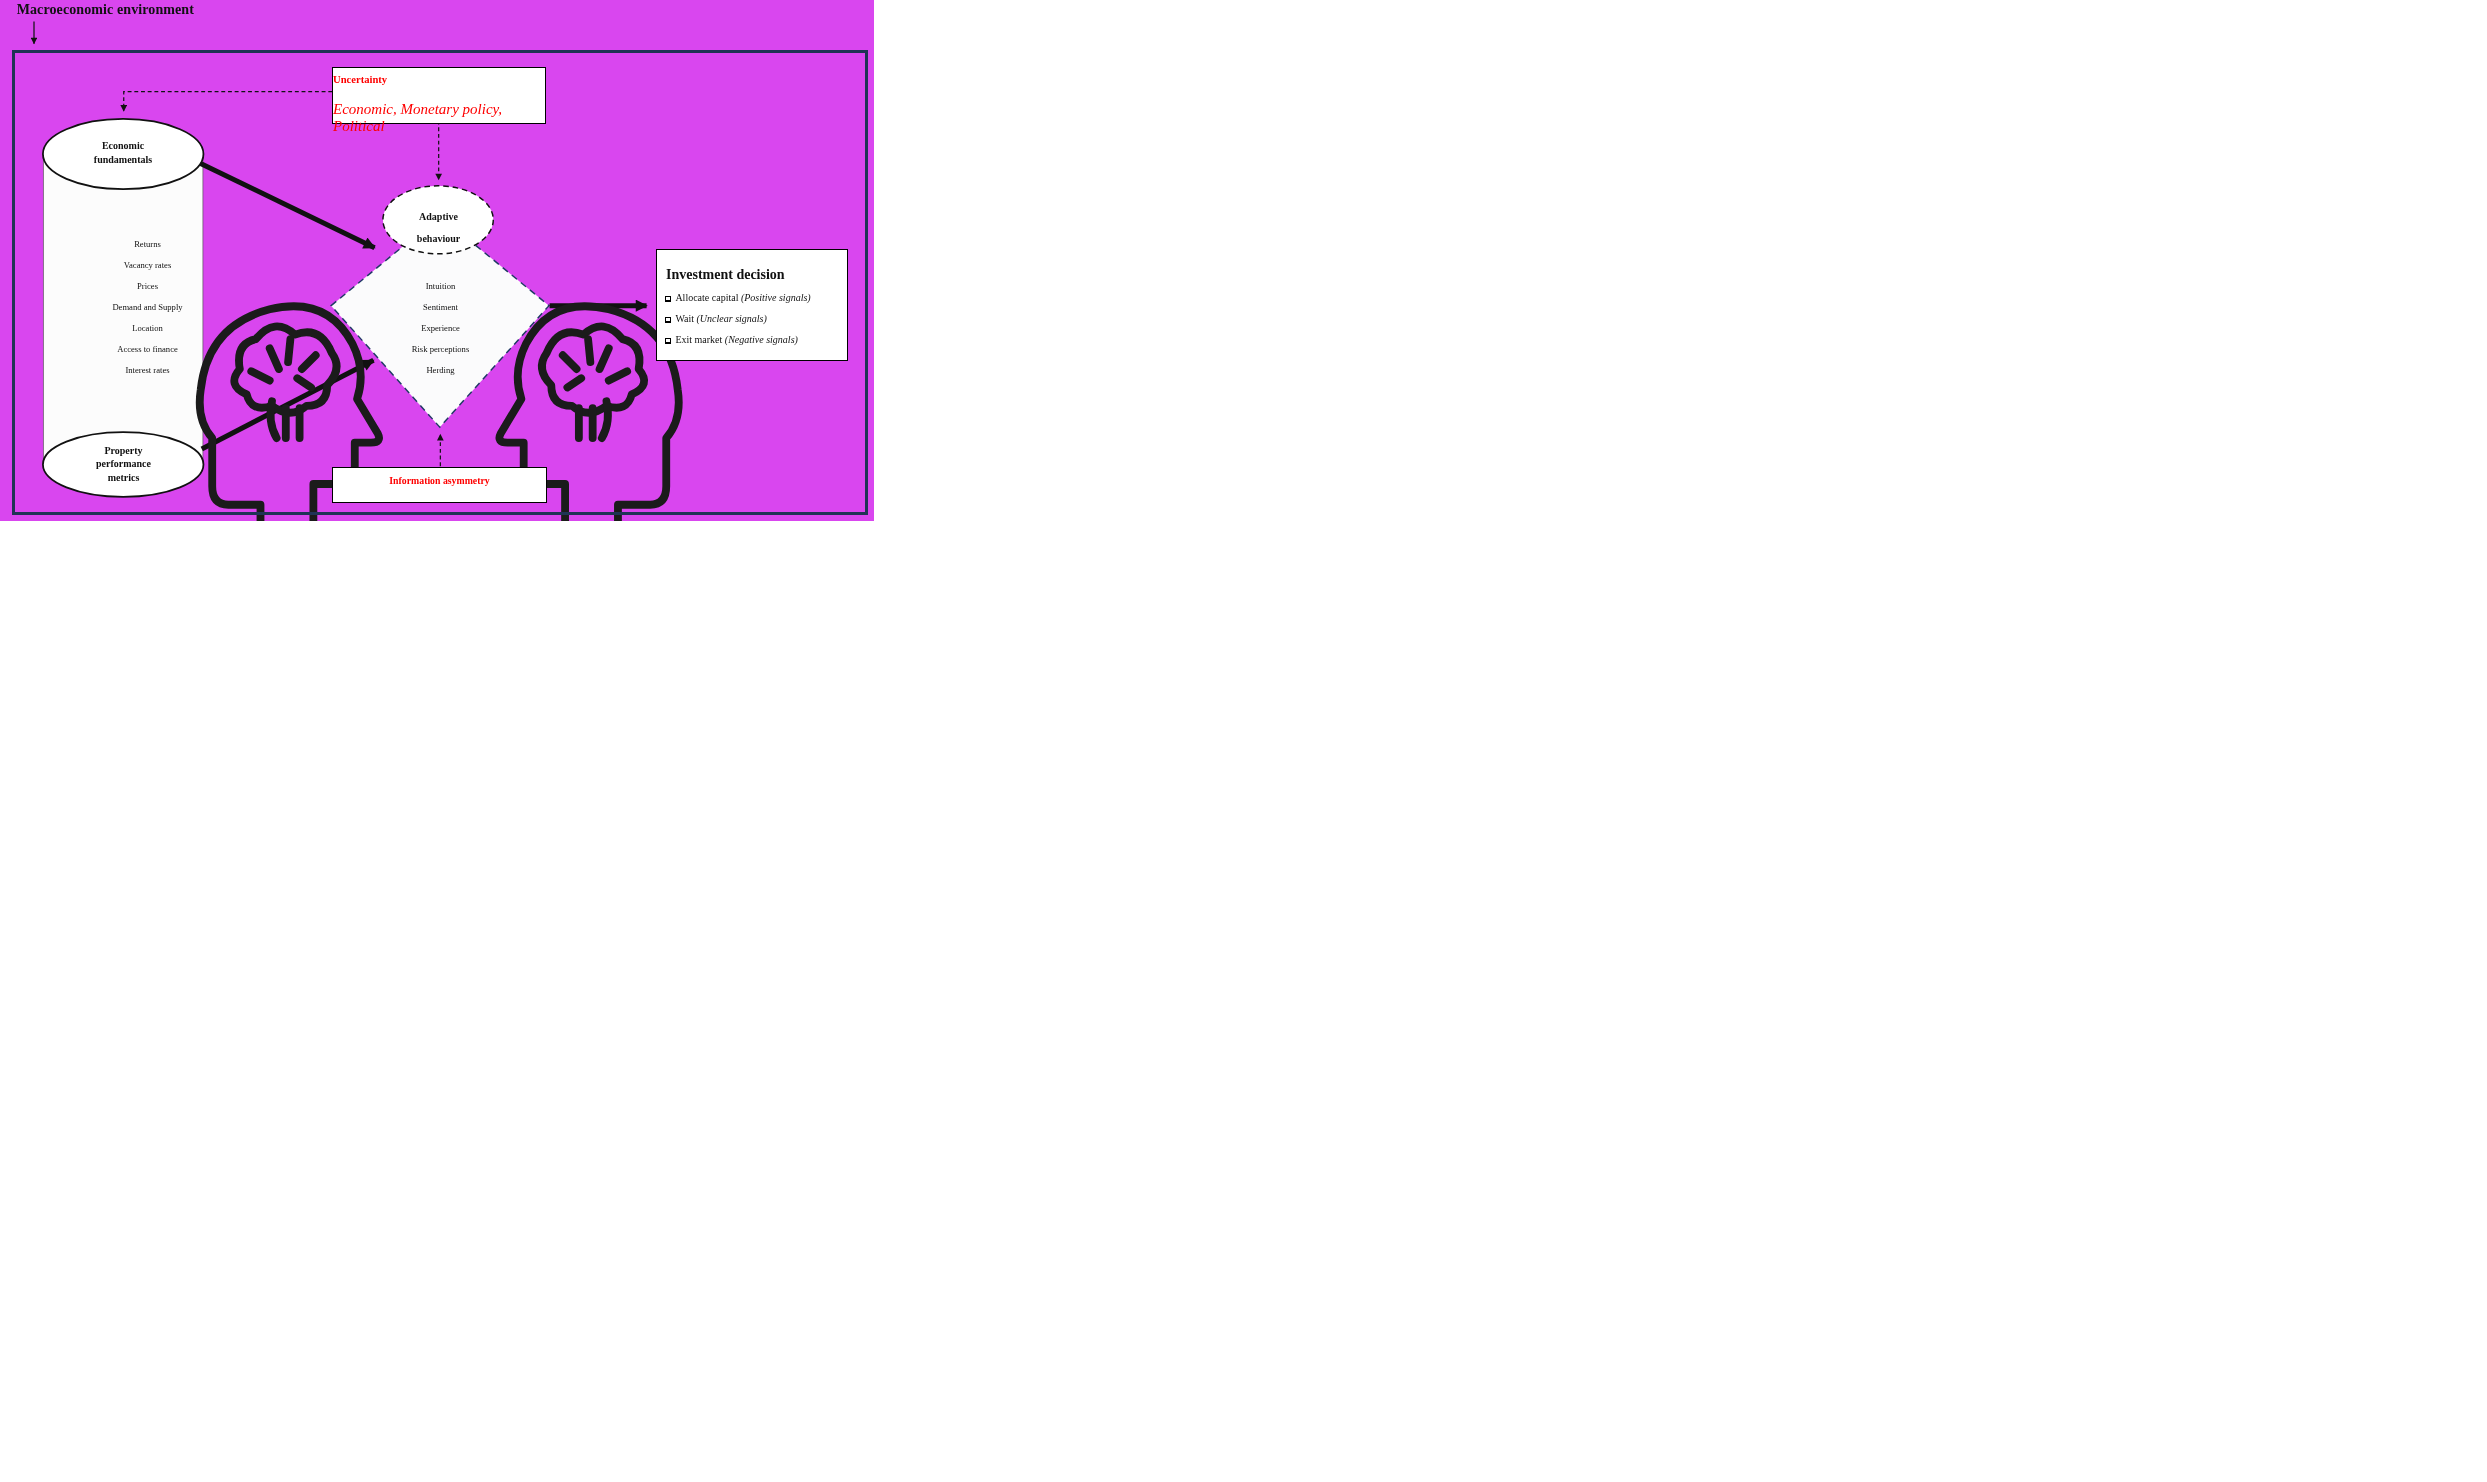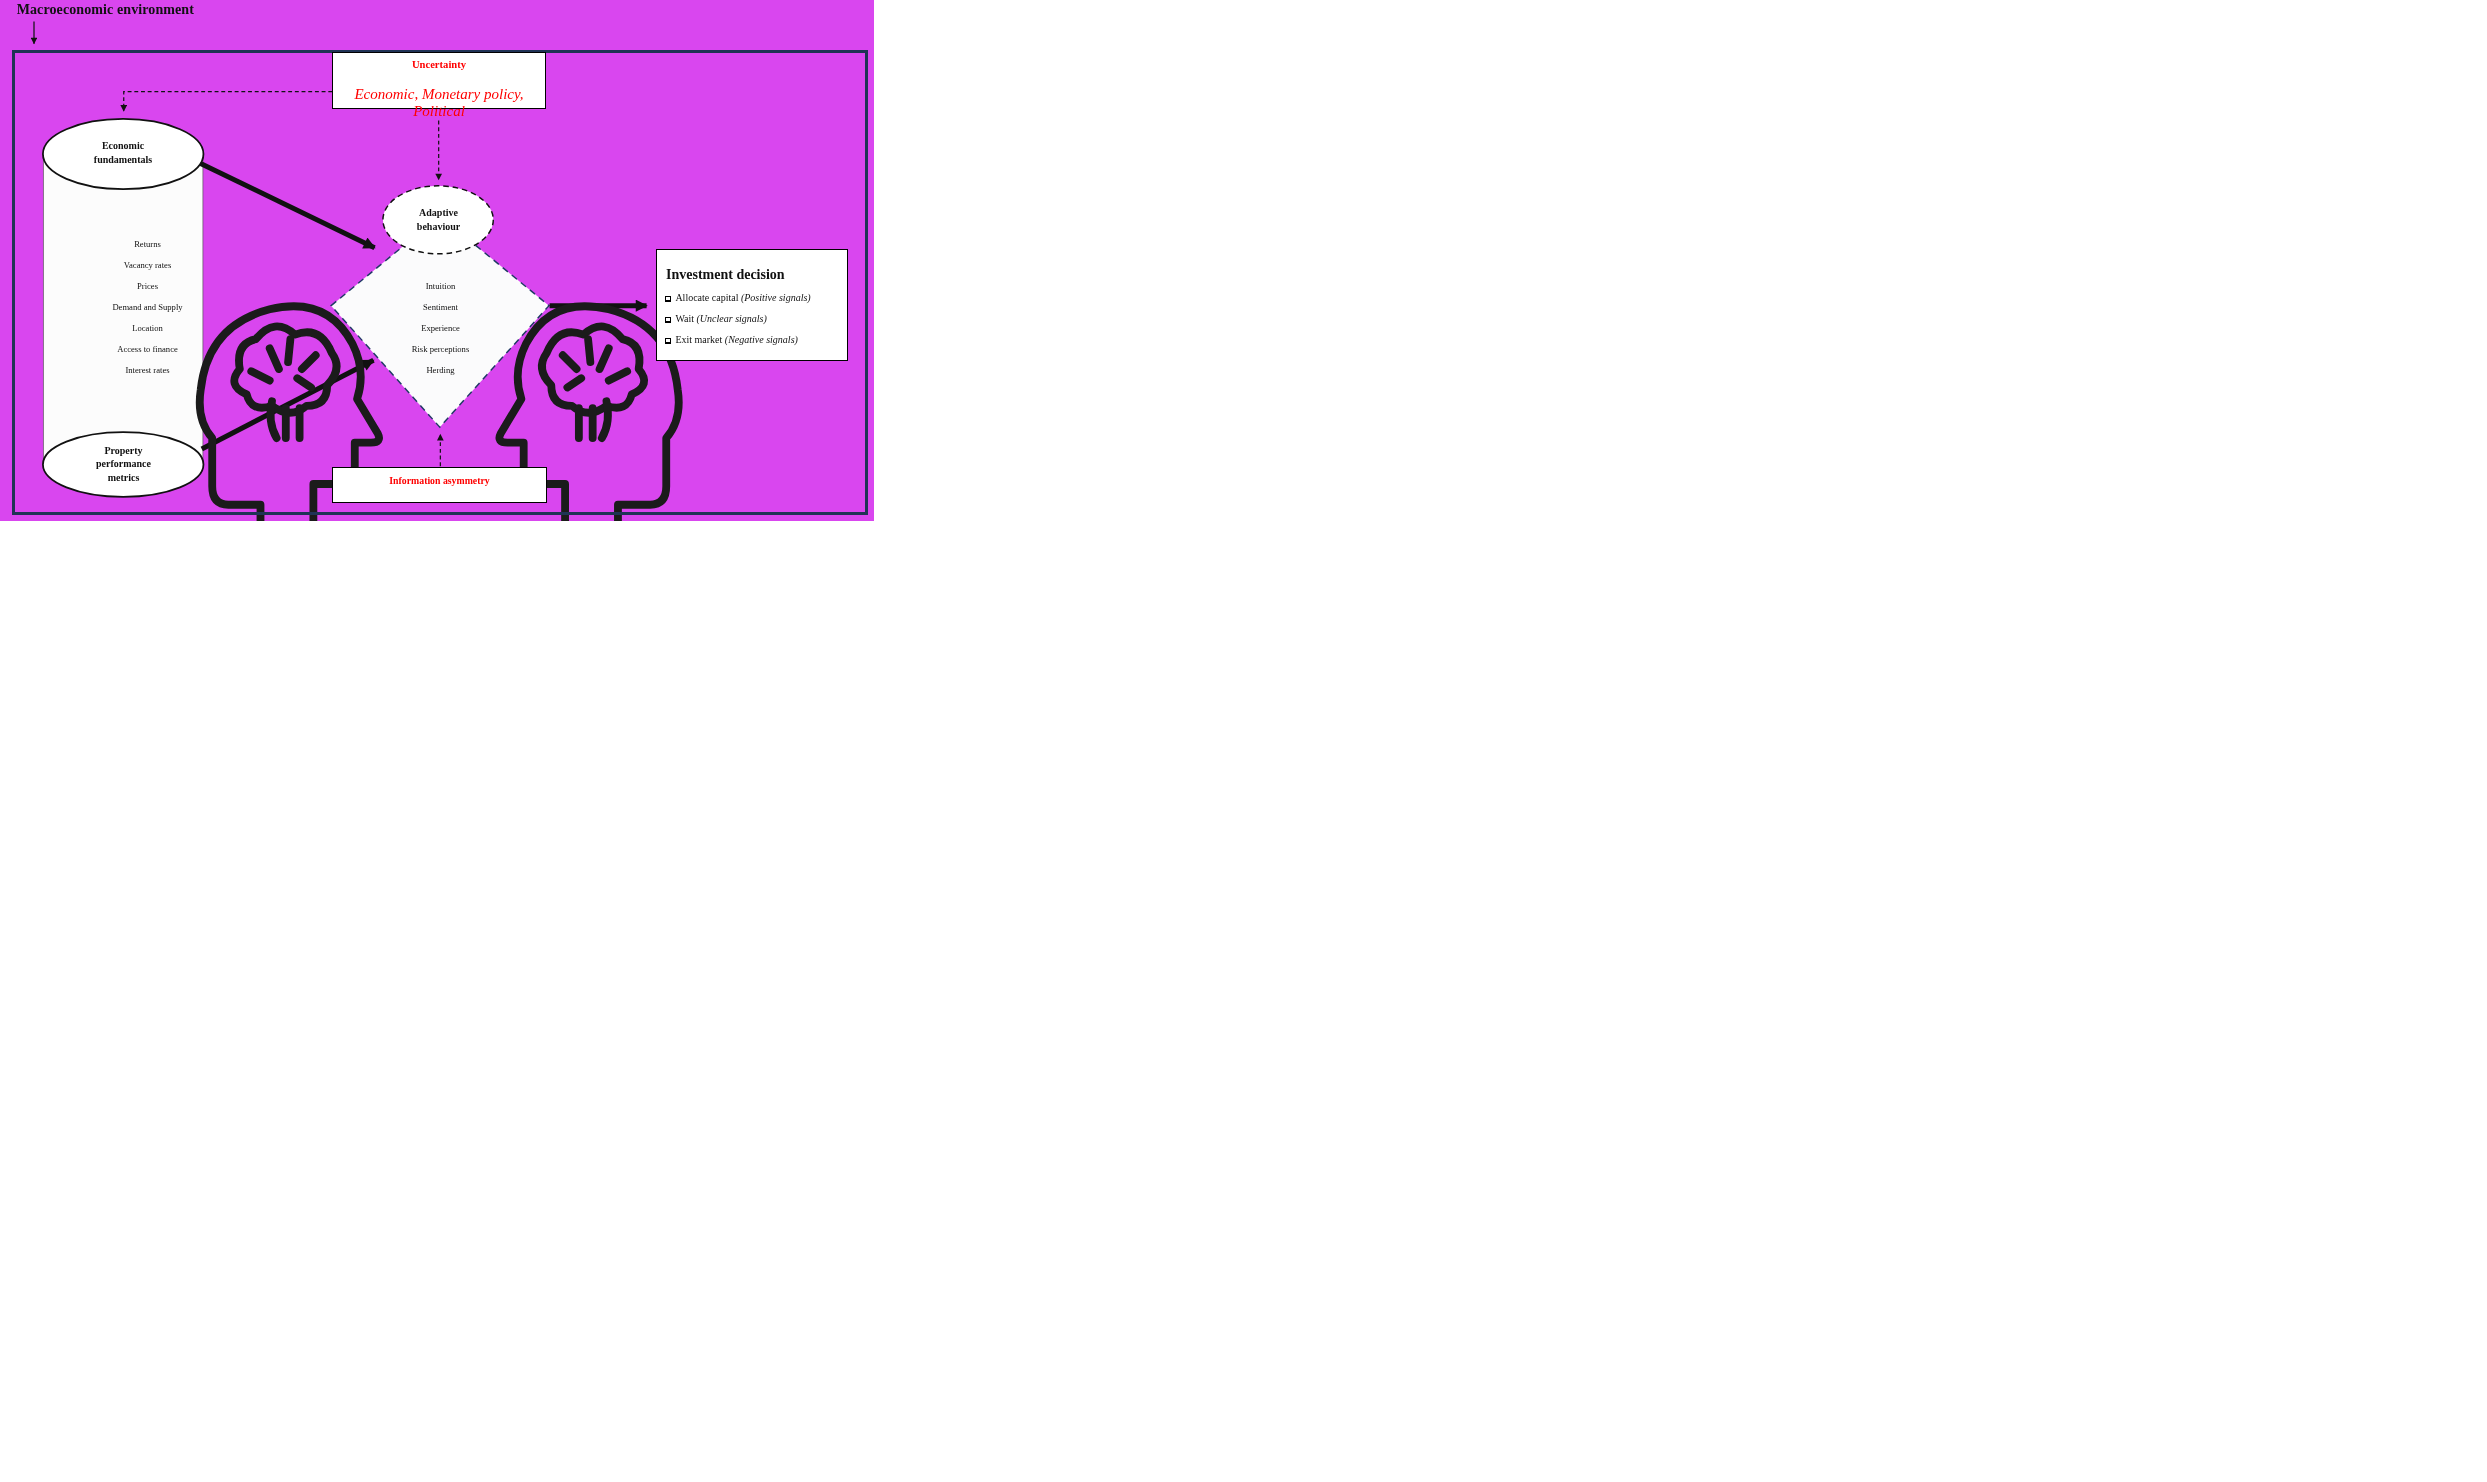--- a/index.html
+++ b/index.html
@@ -8,30 +8,30 @@
     font-family:"Liberation Serif","DejaVu Serif",serif;color:var(--ink,#111);
   }
   .abs{position:absolute;}
   .frame{
     left:11.7px;top:50px;width:856px;height:465px;box-sizing:border-box;
     border:3.9px solid var(--frame,#1f3355);background:transparent;
   }
   .macro-title{left:16.7px;top:2.2px;font-size:14px;font-weight:bold;letter-spacing:0.1px;}
   .shape-layer{left:0;top:0;width:874px;height:521px;}
   .box{box-sizing:border-box;border:1.7px solid #000;background:#fff;}
-  .uncertainty{left:332px;top:52px;width:214px;height:57px;text-align:center;padding-left:40px;}
+  .uncertainty{left:332px;top:67px;width:214px;height:57px;padding-left:40px;}
   .uncertainty .u-title{position:absolute;left:0;top:6.1px;width:100%;font-size:10.6px;font-weight:bold;color:var(--red,#fe0000);}
   .uncertainty .u-sub{position:absolute;left:0;top:33px;width:100%;font-size:15px;font-style:italic;color:var(--red,#fe0000);}
   .list{text-align:center;font-size:8.6px;line-height:21px;white-space:nowrap;}
   .fund-list{left:45px;top:234px;width:157px;padding-left:24px;}
   .beh-list{left:370px;top:276px;width:141px;}
   .node-label{font-weight:bold;font-size:10px;text-align:center;}
   .econ-label{left:81px;top:139px;width:84px;line-height:14px;}
   .prop-label{left:90px;top:444px;width:67px;line-height:13.4px;}
-  .adaptive-label{left:408px;top:206px;width:61px;line-height:14px;}
+  .adaptive-label{left:408px;top:206px;width:61px;line-height:22px;}
   .invest{left:656px;top:249px;width:192px;height:112px;}
   .invest .d-title{position:absolute;left:9px;top:16.7px;font-size:14px;font-weight:bold;}
   .invest .d-options{position:absolute;left:7.8px;top:37px;line-height:21px;font-size:10px;white-space:nowrap;}
   .chk{
     display:inline-block;width:6.1px;height:5.6px;box-sizing:border-box;
     border:1.4px solid #000;border-bottom-width:2.8px;margin-right:4.5px;background:#fff;
     vertical-align:-0.6px;
   }
   .sig{font-style:italic;}
   .info{left:332px;top:467px;width:215px;height:36px;text-align:center;padding-left:12px;}

